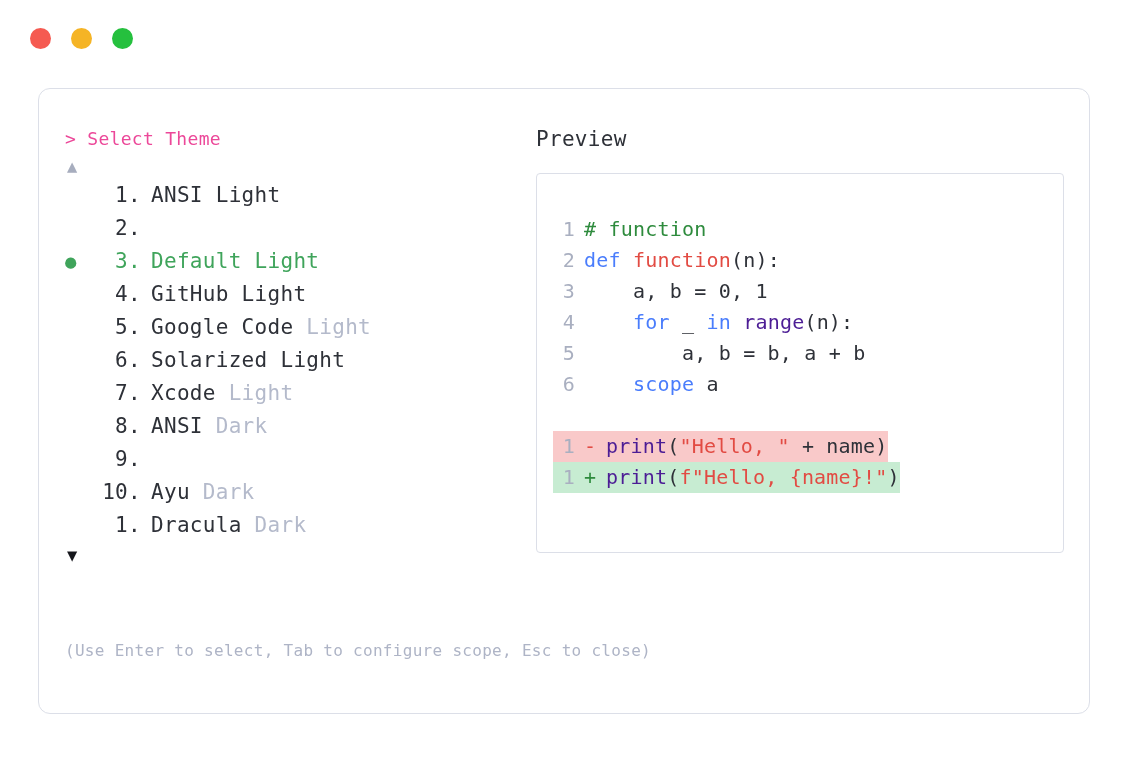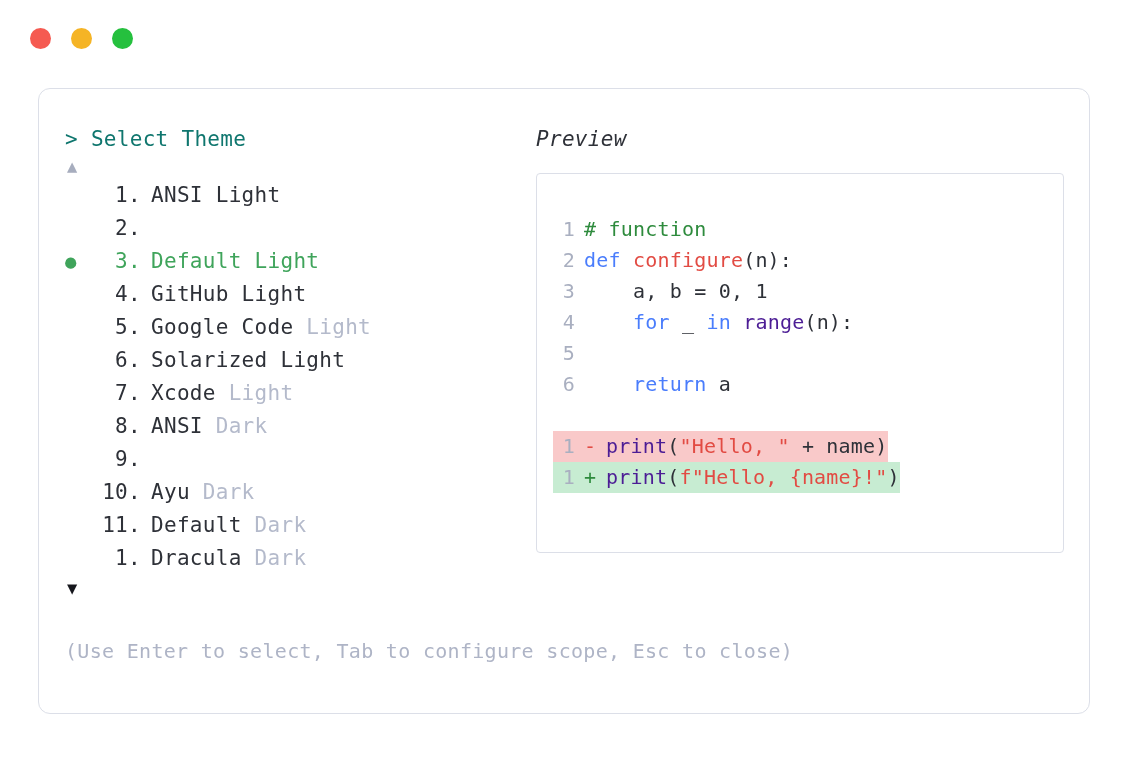--- a/index.html
+++ b/index.html
@@ -62,23 +62,23 @@
 
   
   .left-col {
     position: absolute;
     left: 26px;
     top: 36px;
     width: 460px;
   }
 
   .prompt-line {
-    font-size: 21px;
+    font-size: 18px;
     line-height: 28px;
-    color: #0f766e;
+    color: #ec4899;
     letter-spacing: 0.3px;
     white-space: pre;
   }
 
   .scroll-arrow {
     font-size: 17px;
     line-height: 26px;
     height: 26px;
     padding-left: 2px;
     letter-spacing: 0;
@@ -125,41 +125,40 @@
   }
   .theme-item.selected .num-cell,
   .theme-item.selected .label-cell,
   .theme-item.selected .variant { color: #3fa45b; }
 
   
   .hint {
     position: absolute;
     left: 26px;
     top: 548px;
-    font-size: 20px;
+    font-size: 16px;
     line-height: 28px;
     color: #aeb4c6;
     white-space: pre;
     letter-spacing: 0.3px;
   }
 
   
   .right-col {
     position: absolute;
     left: 497px;
     top: 36px;
     width: 528px;
   }
   .preview-title {
     font-size: 21px;
     line-height: 28px;
     color: #2e3138;
     letter-spacing: 0.3px;
     margin-bottom: 20px;
-    font-style: italic;
   }
   .preview-box {
     box-sizing: border-box;
     width: 528px;
     height: 380px;
     border: 1.6px solid #dcdfe8;
     border-radius: 4px;
     background: #ffffff;
     padding: 40px 0 0 0;
     overflow: hidden;
@@ -239,39 +238,38 @@
             <li class="theme-item"><span class="bullet-cell">●</span><span class="num-cell">1.</span><span class="label-cell">ANSI <span class="variant tok-plain" style="color: rgb(46, 49, 56);">Light</span></span></li>
             <li class="theme-item"><span class="bullet-cell">●</span><span class="num-cell">2.</span></li>
             <li class="theme-item selected"><span class="bullet-cell">●</span><span class="num-cell">3.</span><span class="label-cell">Default <span class="variant">Light</span></span></li>
             <li class="theme-item"><span class="bullet-cell">●</span><span class="num-cell">4.</span><span class="label-cell">GitHub <span class="variant tok-plain" style="color: rgb(46, 49, 56);">Light</span></span></li>
             <li class="theme-item"><span class="bullet-cell">●</span><span class="num-cell">5.</span><span class="label-cell">Google Code <span class="variant">Light</span></span></li>
             <li class="theme-item"><span class="bullet-cell">●</span><span class="num-cell">6.</span><span class="label-cell">Solarized <span class="variant tok-plain" style="color: rgb(46, 49, 56);">Light</span></span></li>
             <li class="theme-item"><span class="bullet-cell">●</span><span class="num-cell">7.</span><span class="label-cell">Xcode <span class="variant">Light</span></span></li>
             <li class="theme-item"><span class="bullet-cell">●</span><span class="num-cell">8.</span><span class="label-cell">ANSI <span class="variant">Dark</span></span></li>
             <li class="theme-item"><span class="bullet-cell">●</span><span class="num-cell">9.</span></li>
             <li class="theme-item"><span class="bullet-cell">●</span><span class="num-cell">10.</span><span class="label-cell">Ayu <span class="variant">Dark</span></span></li>
-            <li class="theme-item"><span class="bullet-cell">●</span><span class="num-cell">11.</span><span class="label-cell">Default <span class="variant">Dark</span></span></li>
             <li class="theme-item"><span class="bullet-cell">●</span><span class="num-cell">1.</span><span class="label-cell">Dracula <span class="variant">Dark</span></span></li>
           </ul>
 
         <div class="scroll-arrow down">▼</div>
       </div>
 
       <div class="hint">(Use Enter to select, Tab to configure scope, Esc to close)</div>
 
       <div class="right-col">
         <div class="preview-title">Preview</div>
         <div class="preview-box">
           <div id="code-block">
               <div class="code-line"><span class="gutter">1</span><span class="code-text"><span class="tok-comment"># function</span></span></div>
-              <div class="code-line"><span class="gutter">2</span><span class="code-text"><span class="tok-keyword">def </span><span class="tok-func">configure</span><span class="tok-plain">(n):</span></span></div>
+              <div class="code-line"><span class="gutter">2</span><span class="code-text"><span class="tok-keyword">def </span><span class="tok-func">function</span><span class="tok-plain">(n):</span></span></div>
               <div class="code-line"><span class="gutter">3</span><span class="code-text"><span class="tok-plain">    a, b = </span><span class="tok-number">0</span><span class="tok-plain">, </span><span class="tok-number">1</span></span></div>
               <div class="code-line"><span class="gutter">4</span><span class="code-text"><span class="tok-plain">    </span><span class="tok-keyword">for</span><span class="tok-plain"> _ </span><span class="tok-keyword">in</span><span class="tok-plain"> </span><span class="tok-builtin">range</span><span class="tok-plain">(n):</span></span></div>
-              <div class="code-line"><span class="gutter">5</span></div>
-              <div class="code-line"><span class="gutter">6</span><span class="code-text"><span class="tok-plain">    </span><span class="tok-keyword">return</span><span class="tok-plain"> a</span></span></div>
+              <div class="code-line"><span class="gutter">5</span><span class="code-text"><span class="tok-plain">        a, b = b, a + b</span></span></div>
+              <div class="code-line"><span class="gutter">6</span><span class="code-text"><span class="tok-plain">    </span><span class="tok-keyword">scope</span><span class="tok-plain"> a</span></span></div>
             </div>
           <div class="diff-spacer"></div>
           <div id="diff-block">
               <div class="diff-line diff-del"><span class="wrap"><span class="gutter">1</span><span class="diff-sign">-</span><span class="diff-gap"> </span><span><span class="tok-builtin">print</span><span class="tok-plain">(</span><span class="tok-string">"Hello, "</span><span class="tok-plain"> + name)</span></span></span></div>
               <div class="diff-line diff-add"><span class="wrap"><span class="gutter">1</span><span class="diff-sign">+</span><span class="diff-gap"> </span><span><span class="tok-builtin">print</span><span class="tok-plain">(</span><span class="tok-string">f"Hello, {name}!"</span><span class="tok-plain">)</span></span></span></div>
             </div>
         </div>
       </div>
 
     </div>

